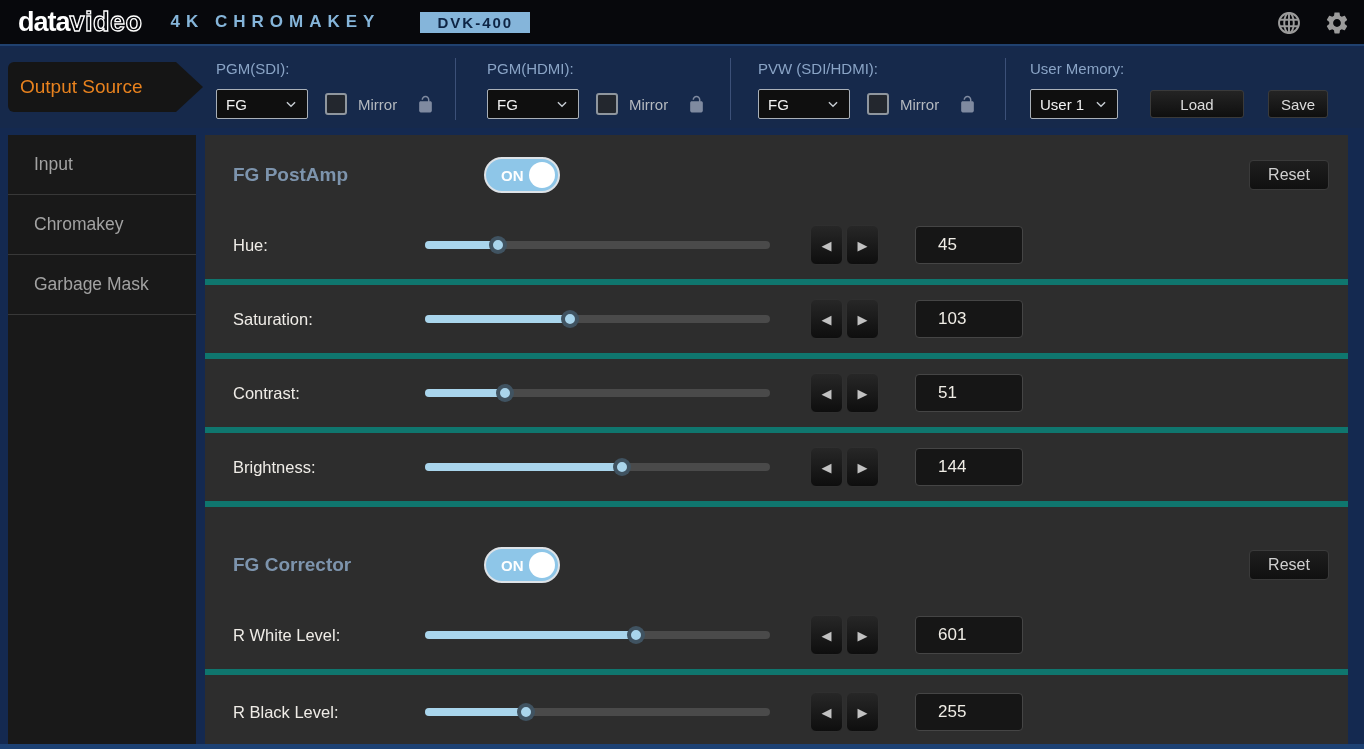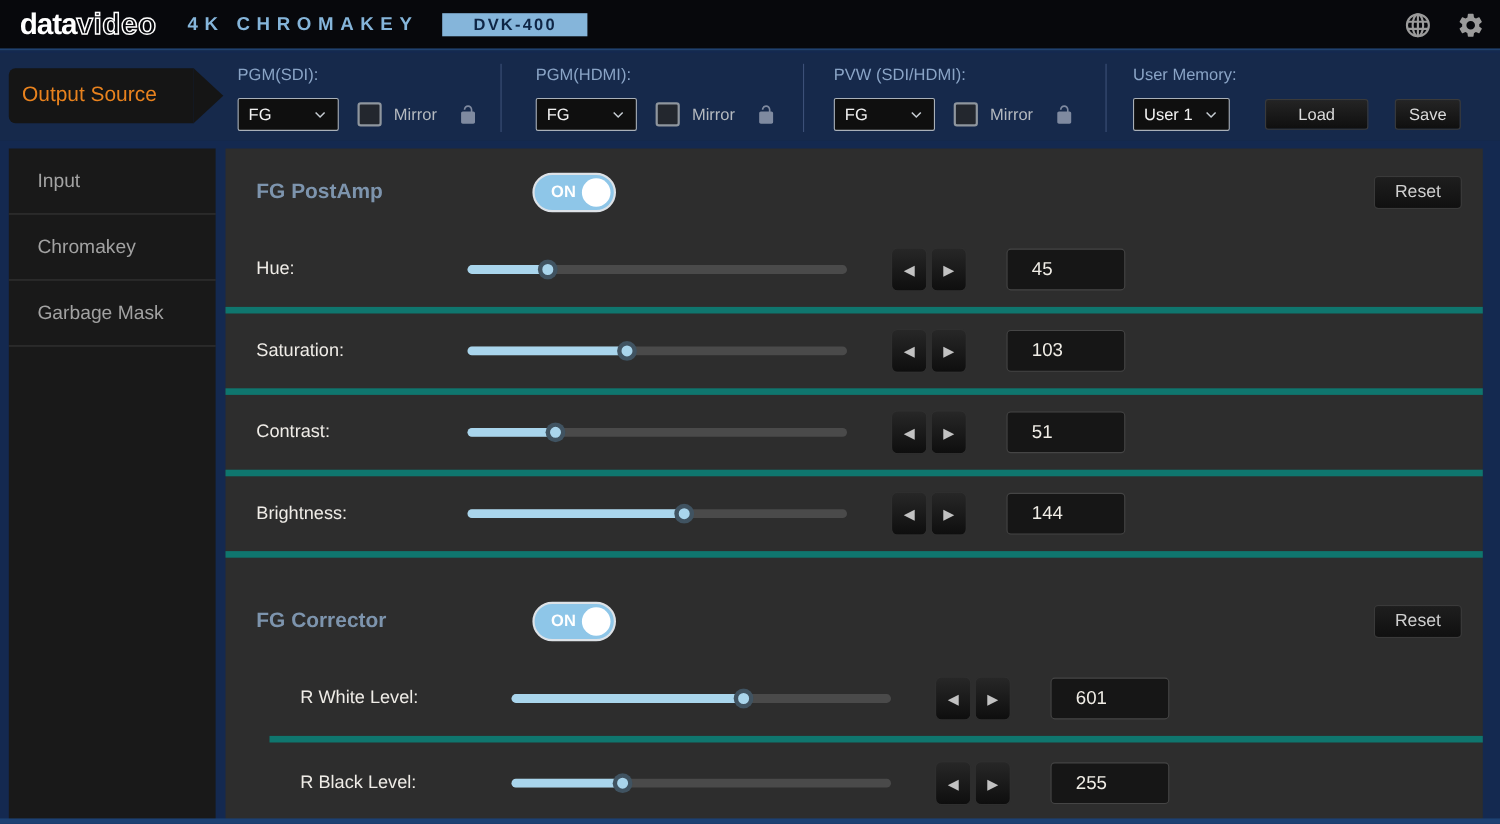--- a/index.html
+++ b/index.html
@@ -5,22 +5,22 @@
   * { box-sizing: border-box; margin: 0; padding: 0; }
   body { background: #0b1730; font-family: "Liberation Sans", sans-serif; }
   .stage { position: relative; width: 1364px; height: 749px; background: #142950; overflow: hidden; }
 
   
   .header { position: absolute; left: 0; top: 0; width: 1364px; height: 46px;
             background: #07080c; border-bottom: 2px solid #20416f; display: flex; align-items: center; }
   .brand { margin-left: 18px; font-size: 27px; font-weight: bold; color: #ffffff; letter-spacing: -1px; }
   .brand .outline { color: transparent; -webkit-text-stroke: 1.3px #ffffff; letter-spacing: 0.5px; }
   .product-title { margin-left: 28px; color: #85b5da; font-weight: bold; font-size: 17px; letter-spacing: 6px; }
-  .model-badge { margin-left: 22px; background: #85b5da; color: #0e2545; font-weight: bold;
-                 font-size: 15px; letter-spacing: 2px; padding: 2px 28px; }
+  .model-badge { margin-left: 40px; background: #85b5da; color: #0e2545; font-weight: bold;
+                 font-size: 15px; letter-spacing: 2px; padding: 2px 17px; }
   .header-icons { position: absolute; right: 14px; top: 0; height: 46px; display: flex; align-items: center; gap: 22px; }
   .hicon { width: 26px; height: 26px; color: #9b9b9b; cursor: pointer; }
   .hicon svg { width: 100%; height: 100%; display: block; }
 
   
   .toolbar { position: absolute; left: 0; top: 48px; width: 1364px; height: 80px; background: #16294b; }
   .tb-divider { position: absolute; top: 10px; width: 1px; height: 62px; background: #3c5078; }
   .output-badge { position: absolute; left: 8px; top: 14px; width: 168px; height: 50px; background: #151515;
                   border-radius: 6px 0 0 6px; display: flex; align-items: center; padding-left: 12px; cursor: pointer; }
   .output-badge::after { content: ""; position: absolute; right: -27px; top: 0;
@@ -76,21 +76,21 @@
              background: linear-gradient(#272727, #0e0e0e); border: 1px solid #2f2f2f; border-radius: 6px;
              color: #c2c2c2; font-size: 13px; display: flex; align-items: center; justify-content: center;
              cursor: pointer; }
   .step-left { left: 605px; } .step-right { left: 641px; }
   .valuebox { position: absolute; left: 710px; top: 50%; transform: translateY(-50%); width: 108px; height: 38px;
               background: #161616; border: 1px solid #454545; border-radius: 4px; color: #f0ede6;
               font-size: 17px; font-family: "Liberation Sans", sans-serif; padding-left: 22px; }
   .rows-group1 { position: absolute; left: 0; top: 76px; width: 100%; }
   .sec-header-1 { top: 18px; height: 44px; }
   .sec-header-2 { top: 400px; height: 60px; }
-  .rows-group2 { position: absolute; left: 0; top: 466px; width: 100%; padding-left: 40px; }
+  .rows-group2 { position: absolute; left: 0; top: 466px; width: 100%; }
 
   .bottom-strip { position: absolute; left: 0; bottom: 0; width: 1364px; height: 5px; background: #1d4173; }
 </style>
 </head>
 <body>
 
 <div class="stage">
 
   <div class="header">
     <div class="brand"><span>data</span><span class="outline">video</span></div>

